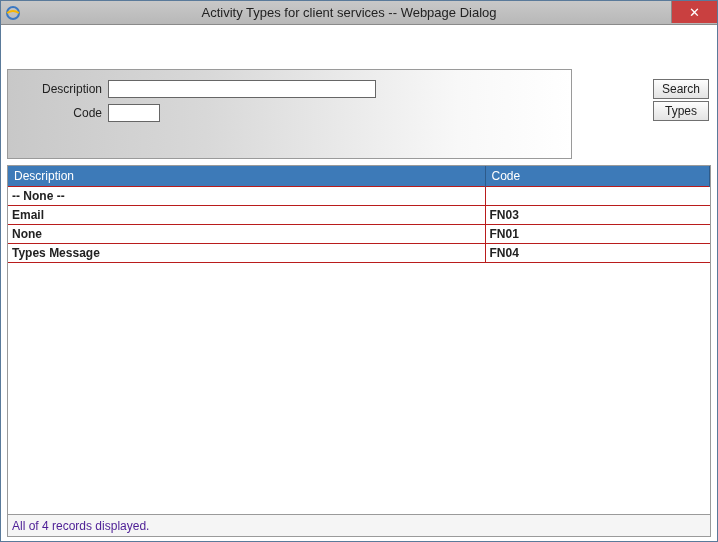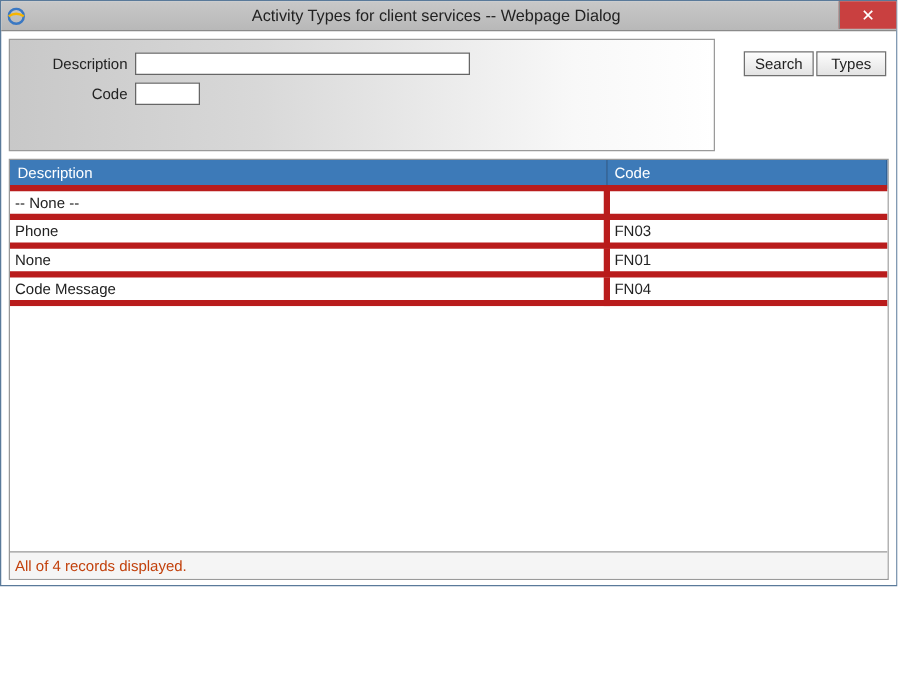--- a/index.html
+++ b/index.html
@@ -6,21 +6,21 @@
   body {
     font-family: "Segoe UI", Tahoma, sans-serif;
     font-size: 12px;
     background: #fff;
     width: 718px;
     height: 542px;
     overflow: hidden;
   }
   .window {
     width: 718px;
-    height: 469px;
+    height: 542px;
     border: 1px solid #5a7a9a;
     background: #fff;
     display: flex;
     flex-direction: column;
   }
   .titlebar {
     height: 24px;
     background: linear-gradient(to bottom, #c8c8c8, #b8b8b8);
     border-bottom: 1px solid #8a8a8a;
     display: flex;
@@ -49,20 +49,21 @@
     display: flex; align-items: center; justify-content: center;
     font-size: 13px;
     border-left: 1px solid #8a8a8a;
     cursor: pointer;
   }
   .content {
     flex: 1;
     display: flex;
     flex-direction: column;
     padding: 6px 6px 4px 6px;
+    margin-top: 38px;
   }
   .search-panel-row {
     display: flex;
     align-items: flex-start;
     gap: 8px;
   }
   .search-panel {
     width: 565px;
     height: 90px;
     border: 1px solid #9a9a9a;
@@ -85,21 +86,21 @@
     height: 18px;
     padding: 0 3px;
     font-family: inherit;
     font-size: 12px;
     background: #fff;
   }
   #desc-input { width: 268px; }
   #code-input { width: 52px; }
   .button-col {
     display: flex;
-    flex-direction: row;
+    flex-direction: column;
     gap: 2px;
     margin-left: auto;
     padding-top: 10px;
     padding-right: 2px;
   }
   .btn {
     width: 56px;
     height: 20px;
     border: 1px solid #707070;
     background: linear-gradient(to bottom, #fdfdfd, #e3e3e3);
@@ -127,36 +128,37 @@
     background: #3d7ab8;
     color: #fff;
     font-weight: normal;
     text-align: left;
     padding: 3px 6px;
     border-right: 1px solid #2d5a8a;
     font-size: 12px;
     height: 20px;
   }
   tbody td {
-    border: 5px solid #b91c1c;
+    border: 1px solid #b91c1c;
     padding: 2px 4px;
     height: 18px;
     background: #fff;
     color: #222;
+    font-weight: bold;
   }
   tbody tr td:first-child { border-left: none; }
   tbody tr td:last-child { border-right: none; }
   .table-body-filler {
     flex: 1;
     background: #fff;
   }
   .status-bar {
     border-top: 1px solid #9a9a9a;
     padding: 4px 4px 2px 4px;
-    color: #c2410c;
+    color: #4c1d95;
     font-size: 12px;
     background: #f5f5f5;
     height: 22px;
   }
   .col-desc { width: 68%; }
   .col-code { width: 32%; }
 </style>
 </head>
 <body>
 
@@ -203,29 +205,29 @@
             <th>Description</th>
             <th>Code</th>
           </tr>
         </thead>
         <tbody id="tbody">
             <tr>
               <td>-- None --</td>
               <td></td>
             </tr>
             <tr>
-              <td>Phone</td>
+              <td>Email</td>
               <td>FN03</td>
             </tr>
             <tr>
               <td>None</td>
               <td>FN01</td>
             </tr>
             <tr>
-              <td>Code Message</td>
+              <td>Types Message</td>
               <td>FN04</td>
             </tr>
           </tbody>
       </table>
       <div class="table-body-filler"></div>
       <div class="status-bar">All of 4 records displayed.</div>
     </div>
   </div>
 </div>
 

